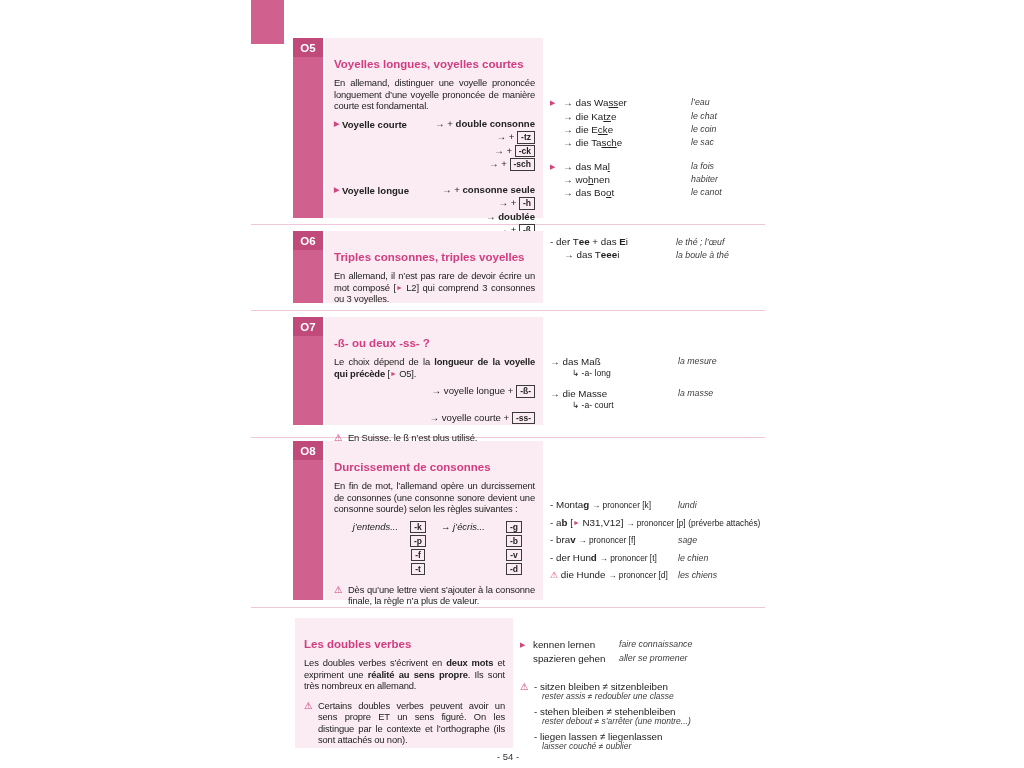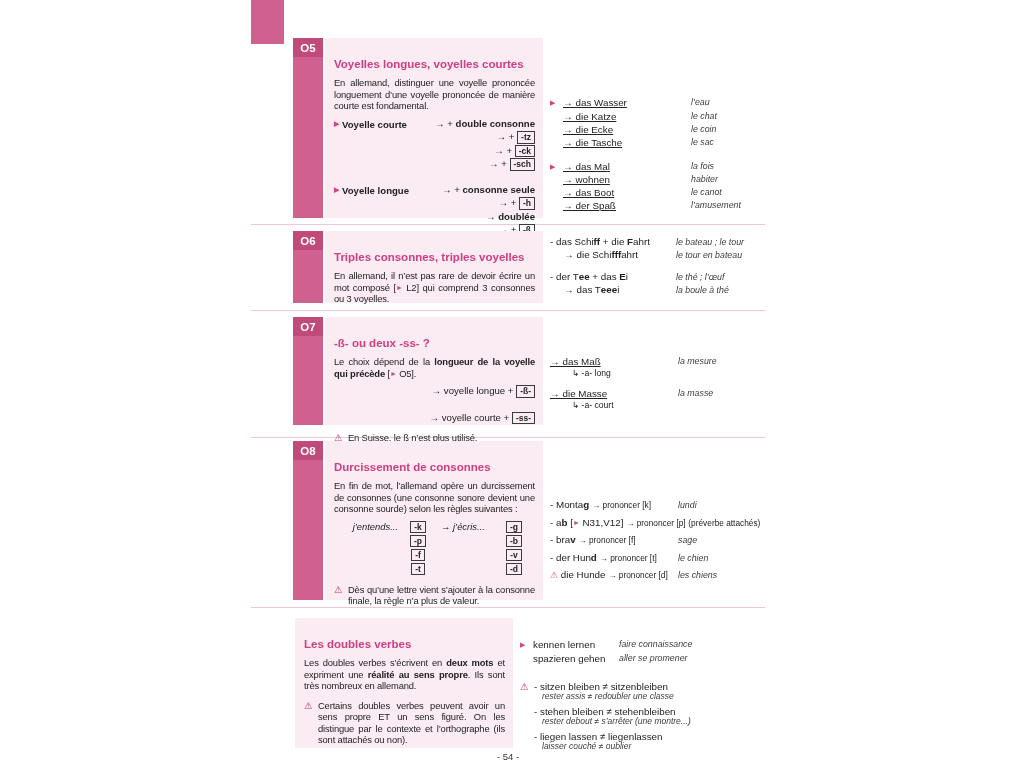--- a/index.html
+++ b/index.html
@@ -17,21 +17,21 @@
   .body{font-size:9.4px;line-height:11.6px;letter-spacing:-0.15px;text-align:justify;margin:0 0 5px 0;}
   .rule-head{display:flex;justify-content:space-between;font-size:9.6px;line-height:13px;margin-top:4px;}
   .rule-head .lbl{font-weight:bold;}
   .tri{color:var(--bullet);font-size:7px;vertical-align:1.5px;}
   .rline{text-align:right;font-size:9.6px;line-height:13.2px;}
   .box{display:inline-block;border:1px solid #3a3a3a;padding:0 3px;font-weight:bold;font-size:8.5px;
        line-height:10.5px;background:transparent;}
   .examples{flex:1;margin-left:7px;font-size:9.8px;box-sizing:border-box;}
   .ex-row{display:flex;line-height:13px;}
   .mk{flex:0 0 13px;}
-  .de{flex:0 0 128px;text-decoration:underline;}
+  .de{flex:0 0 128px;}
   .de9{flex:0 0 86px;}
   .fr{font-style:italic;font-size:8.8px;color:var(--translation);}
   .gap{height:11px;}
   .ex6{display:flex;line-height:12.5px;margin-bottom:10px;}
   .ex6-de{flex:0 0 126px;}
   .ind14{padding-left:14px;}
   .ex6-fr div{font-style:italic;font-size:8.8px;color:var(--translation);}
   .note7{padding-left:22px;font-size:8.6px;line-height:10px;margin-bottom:9px;}
   .ptable{margin:5px 2px 0 auto;width:192px;font-size:9.4px;}
   .pt-row{display:flex;align-items:center;height:14px;}
@@ -113,47 +113,32 @@
       <div class="ex-row">
           <span class="mk"></span>
           <span class="de">→ wo<u>h</u>nen</span>
           <span class="fr">habiter</span>
         </div>
       <div class="ex-row">
           <span class="mk"></span>
           <span class="de">→ das Bo<u>o</u>t</span>
           <span class="fr">le canot</span>
         </div>
-      <div class="ex-row">
-          <span class="mk"></span>
-          <span class="de">→ der Spa<u>ß</u></span>
-          <span class="fr">l’amusement</span>
-        </div>
     </div>
   </section>
 
   <section class="sec" style="top:231px;height:72px">
     <div class="side">
       <div class="side-label">O6</div>
     </div>
     <div class="panel">
       <div class="sec-title">Triples consonnes, triples voyelles</div>
       <p class="body">En allemand, il n’est pas rare de devoir écrire un mot composé [<mark>►</mark> L2] qui comprend 3 consonnes ou 3 voyelles.</p>
     </div>
     <div class="examples" style="padding-top:5px">
-      <div class="ex6">
-        <div class="ex6-de">
-          <div>- das Schi<b>ff</b> + die <b>F</b>ahrt</div>
-          <div class="ind14">→ die Schi<b>fff</b>ahrt</div>
-        </div>
-        <div class="ex6-fr">
-          <div>le bateau ; le tour</div>
-          <div>le tour en bateau</div>
-        </div>
-      </div>
       <div class="ex6">
         <div class="ex6-de">
           <div>- der T<b>ee</b> + das <b>E</b>i</div>
           <div class="ind14">→ das T<b>eee</b>i</div>
         </div>
         <div class="ex6-fr">
           <div>le thé ; l’œuf</div>
           <div>la boule à thé</div>
         </div>
       </div>

